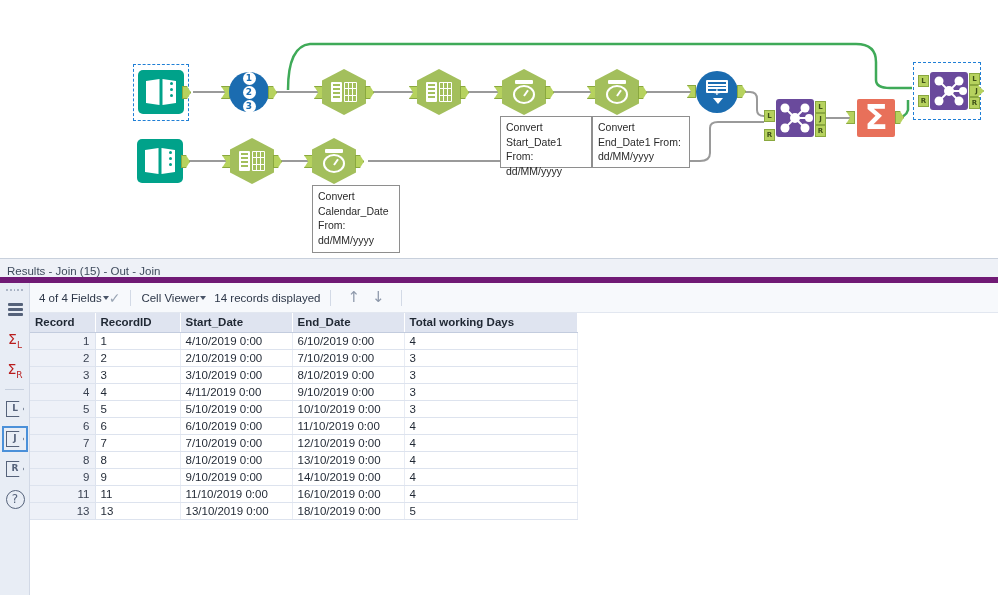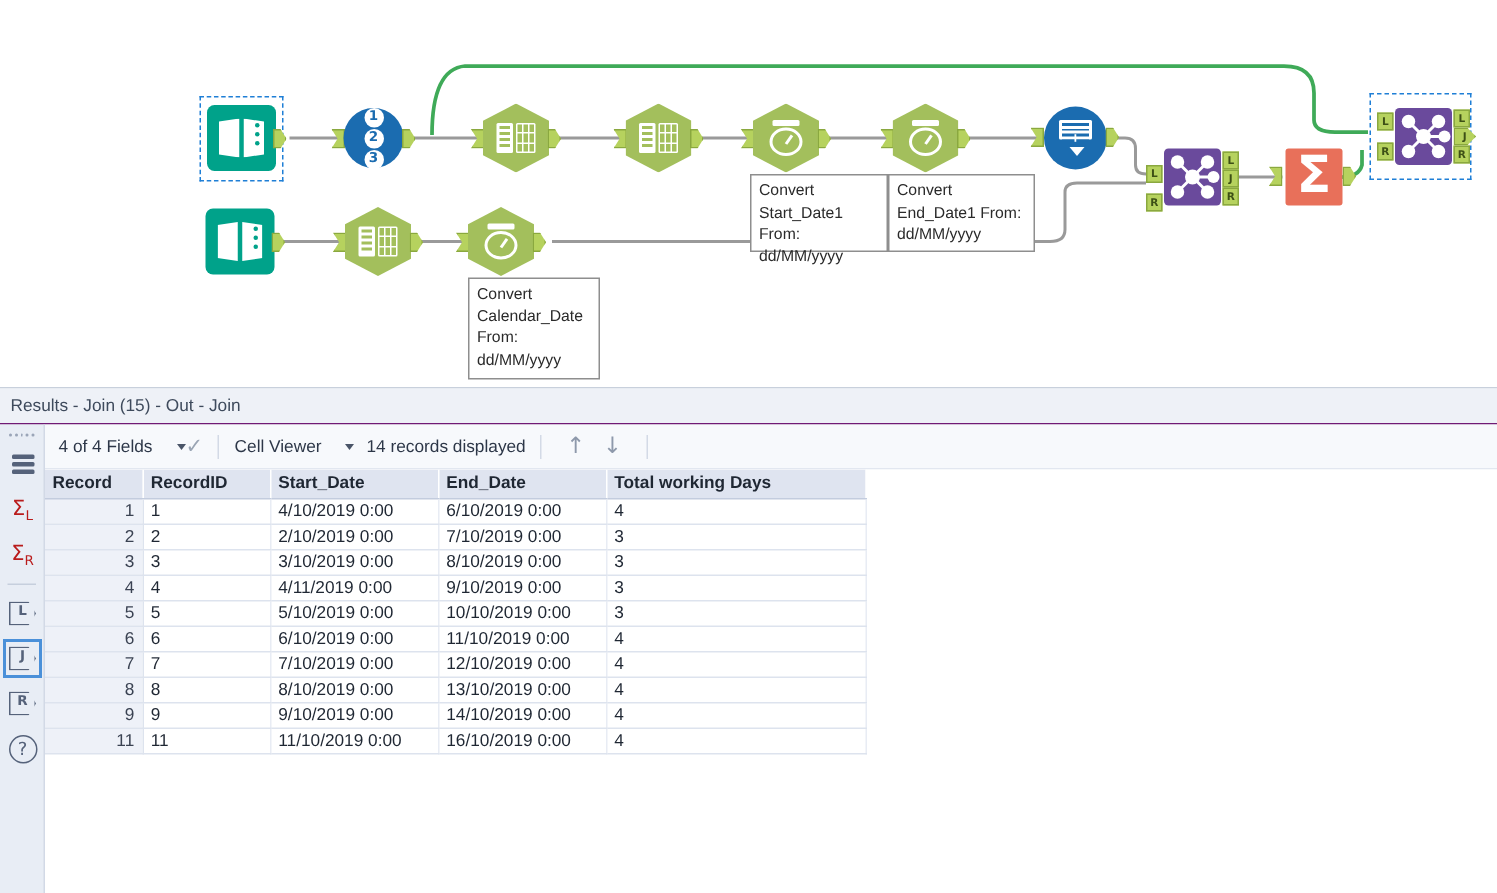--- a/index.html
+++ b/index.html
@@ -208,21 +208,21 @@
   #results {
     position: absolute;
     left: 0; top: 258px;
     width: 998px; height: 337px;
     background: #ffffff;
     border-top: 1px solid #c8d0dc;
   }
   .res-title {
     height: 24px;
     background: #eef1f7;
-    border-bottom: 1px solid #701a75;
+    border-bottom: 6px solid #701a75;
     font-size: 11.5px;
     color: #3e4a5c;
     line-height: 24px;
     padding-left: 7px;
   }
   .res-body { display: flex; height: 313px; }
 
   .side-rail {
     width: 30px;
     background: #e8edf5;
@@ -277,21 +277,21 @@
   .res-toolbar {
     height: 30px;
     background: #f7f9fc;
     border-bottom: 1px solid #e2e7f0;
     display: flex; align-items: center;
     font-size: 11.5px;
     color: #2d3748;
     padding-left: 9px;
     gap: 0;
   }
-  .tb-item { display: flex; align-items: center; gap: 16px; }
+  .tb-item { display: flex; align-items: center; gap: 1px; }
   .caret {
     width: 0; height: 0;
     border-left: 3.5px solid transparent;
     border-right: 3.5px solid transparent;
     border-top: 4.5px solid #4a5568;
   }
   .chk {
     color: #9aa5b4; font-size: 14px; line-height: 14px;
     font-family: "DejaVu Sans", sans-serif;
   }
@@ -766,19 +766,26 @@
                 <td>14/10/2019 0:00</td>
                 <td>4</td>
               </tr>
               <tr>
                 <td class="rowno">11</td>
                 <td>11</td>
                 <td>11/10/2019 0:00</td>
                 <td>16/10/2019 0:00</td>
                 <td>4</td>
               </tr>
+              <tr>
+                <td class="rowno">13</td>
+                <td>13</td>
+                <td>13/10/2019 0:00</td>
+                <td>18/10/2019 0:00</td>
+                <td>5</td>
+              </tr>
             </tbody>
         </table>
       </div>
 
     </div>
   </div>
 </div>
 
 </body></html>

